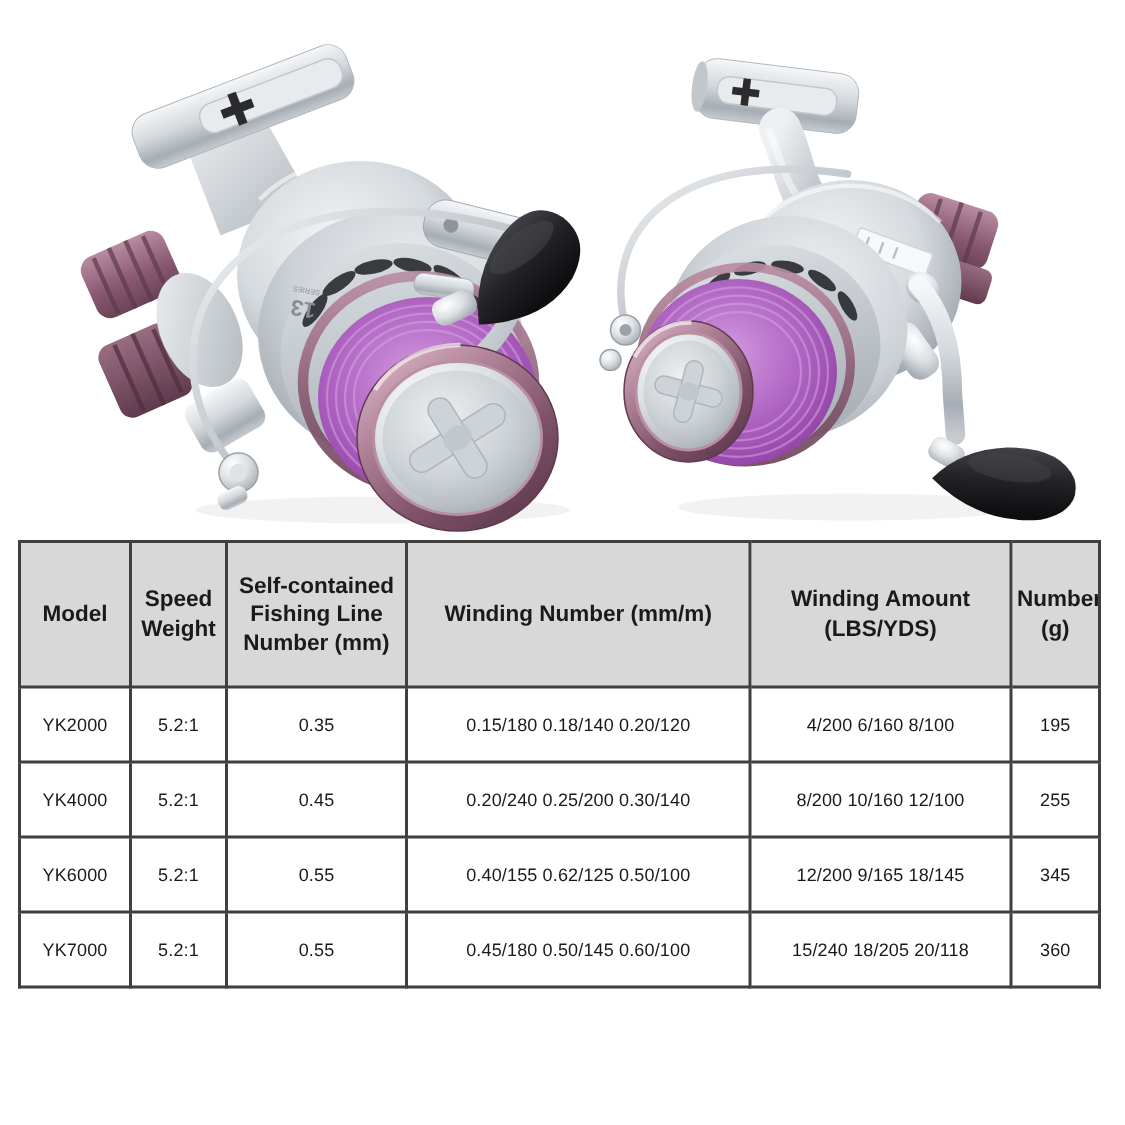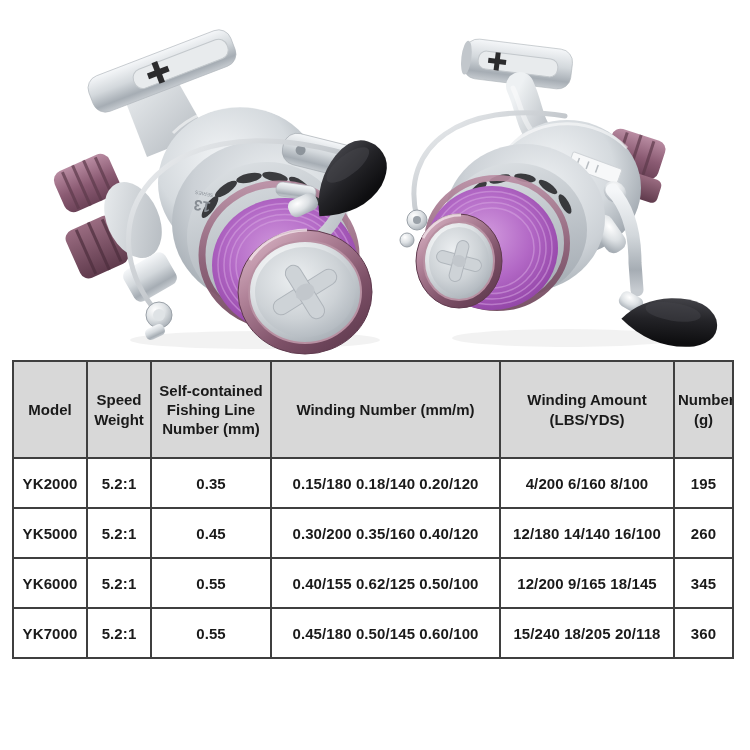--- a/index.html
+++ b/index.html
@@ -6,21 +6,21 @@
   .canvas{position:relative;width:750px;height:750px;background:#ffffff;overflow:hidden;
           font-family:"Liberation Sans",sans-serif;}
   .hero{position:absolute;left:0;top:0;width:750px;height:358px;}
   .hero svg{display:block;}
   table.spec{position:absolute;left:12px;top:360px;width:720px;border-collapse:collapse;
              table-layout:fixed;background:#ffffff;}
   table.spec th, table.spec td{
     border:2px solid #3f3f3f;text-align:center;vertical-align:middle;
     color:#1a1a1a;padding:2px 3px;overflow:hidden;}
   table.spec th{background:#d8d8d8;font-size:15px;font-weight:bold;line-height:1.28;height:91px;}
-  table.spec td{font-size:15px;font-weight:bold;height:44px;letter-spacing:0.1px;}
+  table.spec td{font-size:12px;font-weight:normal;height:44px;letter-spacing:0.1px;}
 </style>
 </head>
 <body>
 
 <div class="canvas">
 
   <div class="hero">
     <svg viewBox="0 0 750 358" width="750" height="358">
       <defs>
         <linearGradient id="silv1" x1="0" y1="0" x2="0" y2="1">
@@ -324,26 +324,26 @@
     <tbody>
       <tr>
         <td>YK2000</td>
         <td>5.2:1</td>
         <td>0.35</td>
         <td>0.15/180 0.18/140 0.20/120</td>
         <td>4/200 6/160 8/100</td>
         <td>195</td>
       </tr>
       <tr>
-        <td>YK5000</td>
+        <td>YK4000</td>
         <td>5.2:1</td>
         <td>0.45</td>
-        <td>0.30/200 0.35/160 0.40/120</td>
-        <td>12/180 14/140 16/100</td>
-        <td>260</td>
+        <td>0.20/240 0.25/200 0.30/140</td>
+        <td>8/200 10/160 12/100</td>
+        <td>255</td>
       </tr>
       <tr>
         <td>YK6000</td>
         <td>5.2:1</td>
         <td>0.55</td>
         <td>0.40/155 0.62/125 0.50/100</td>
         <td>12/200 9/165 18/145</td>
         <td>345</td>
       </tr>
       <tr>

